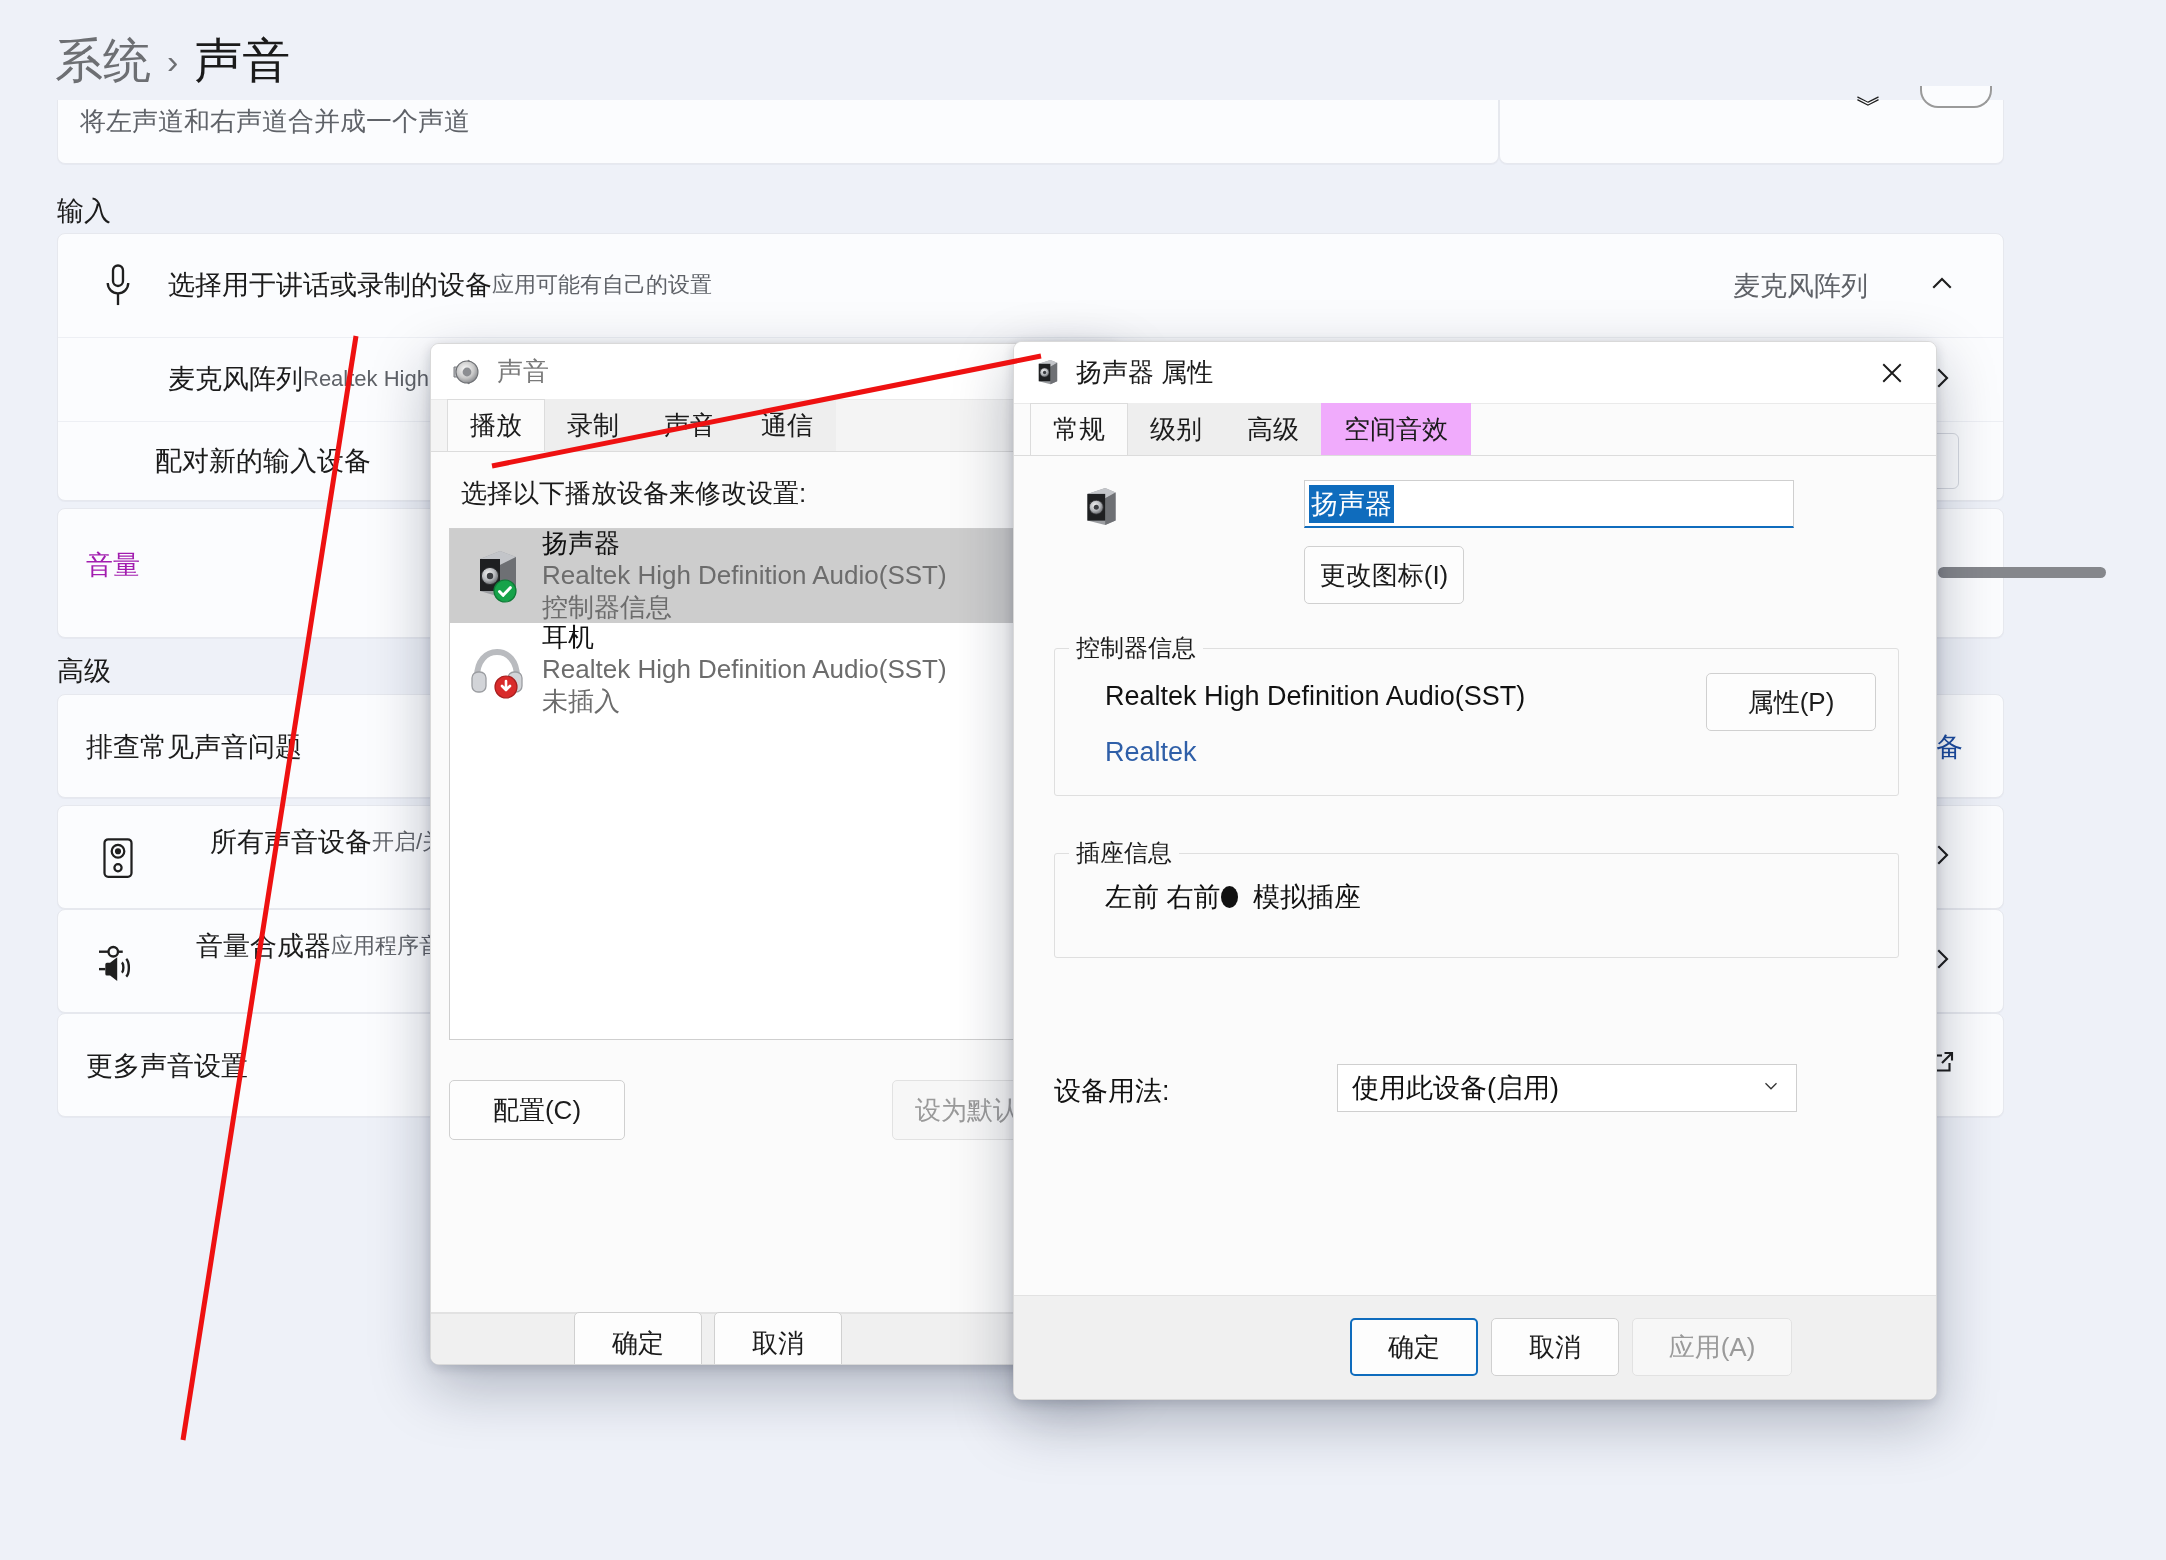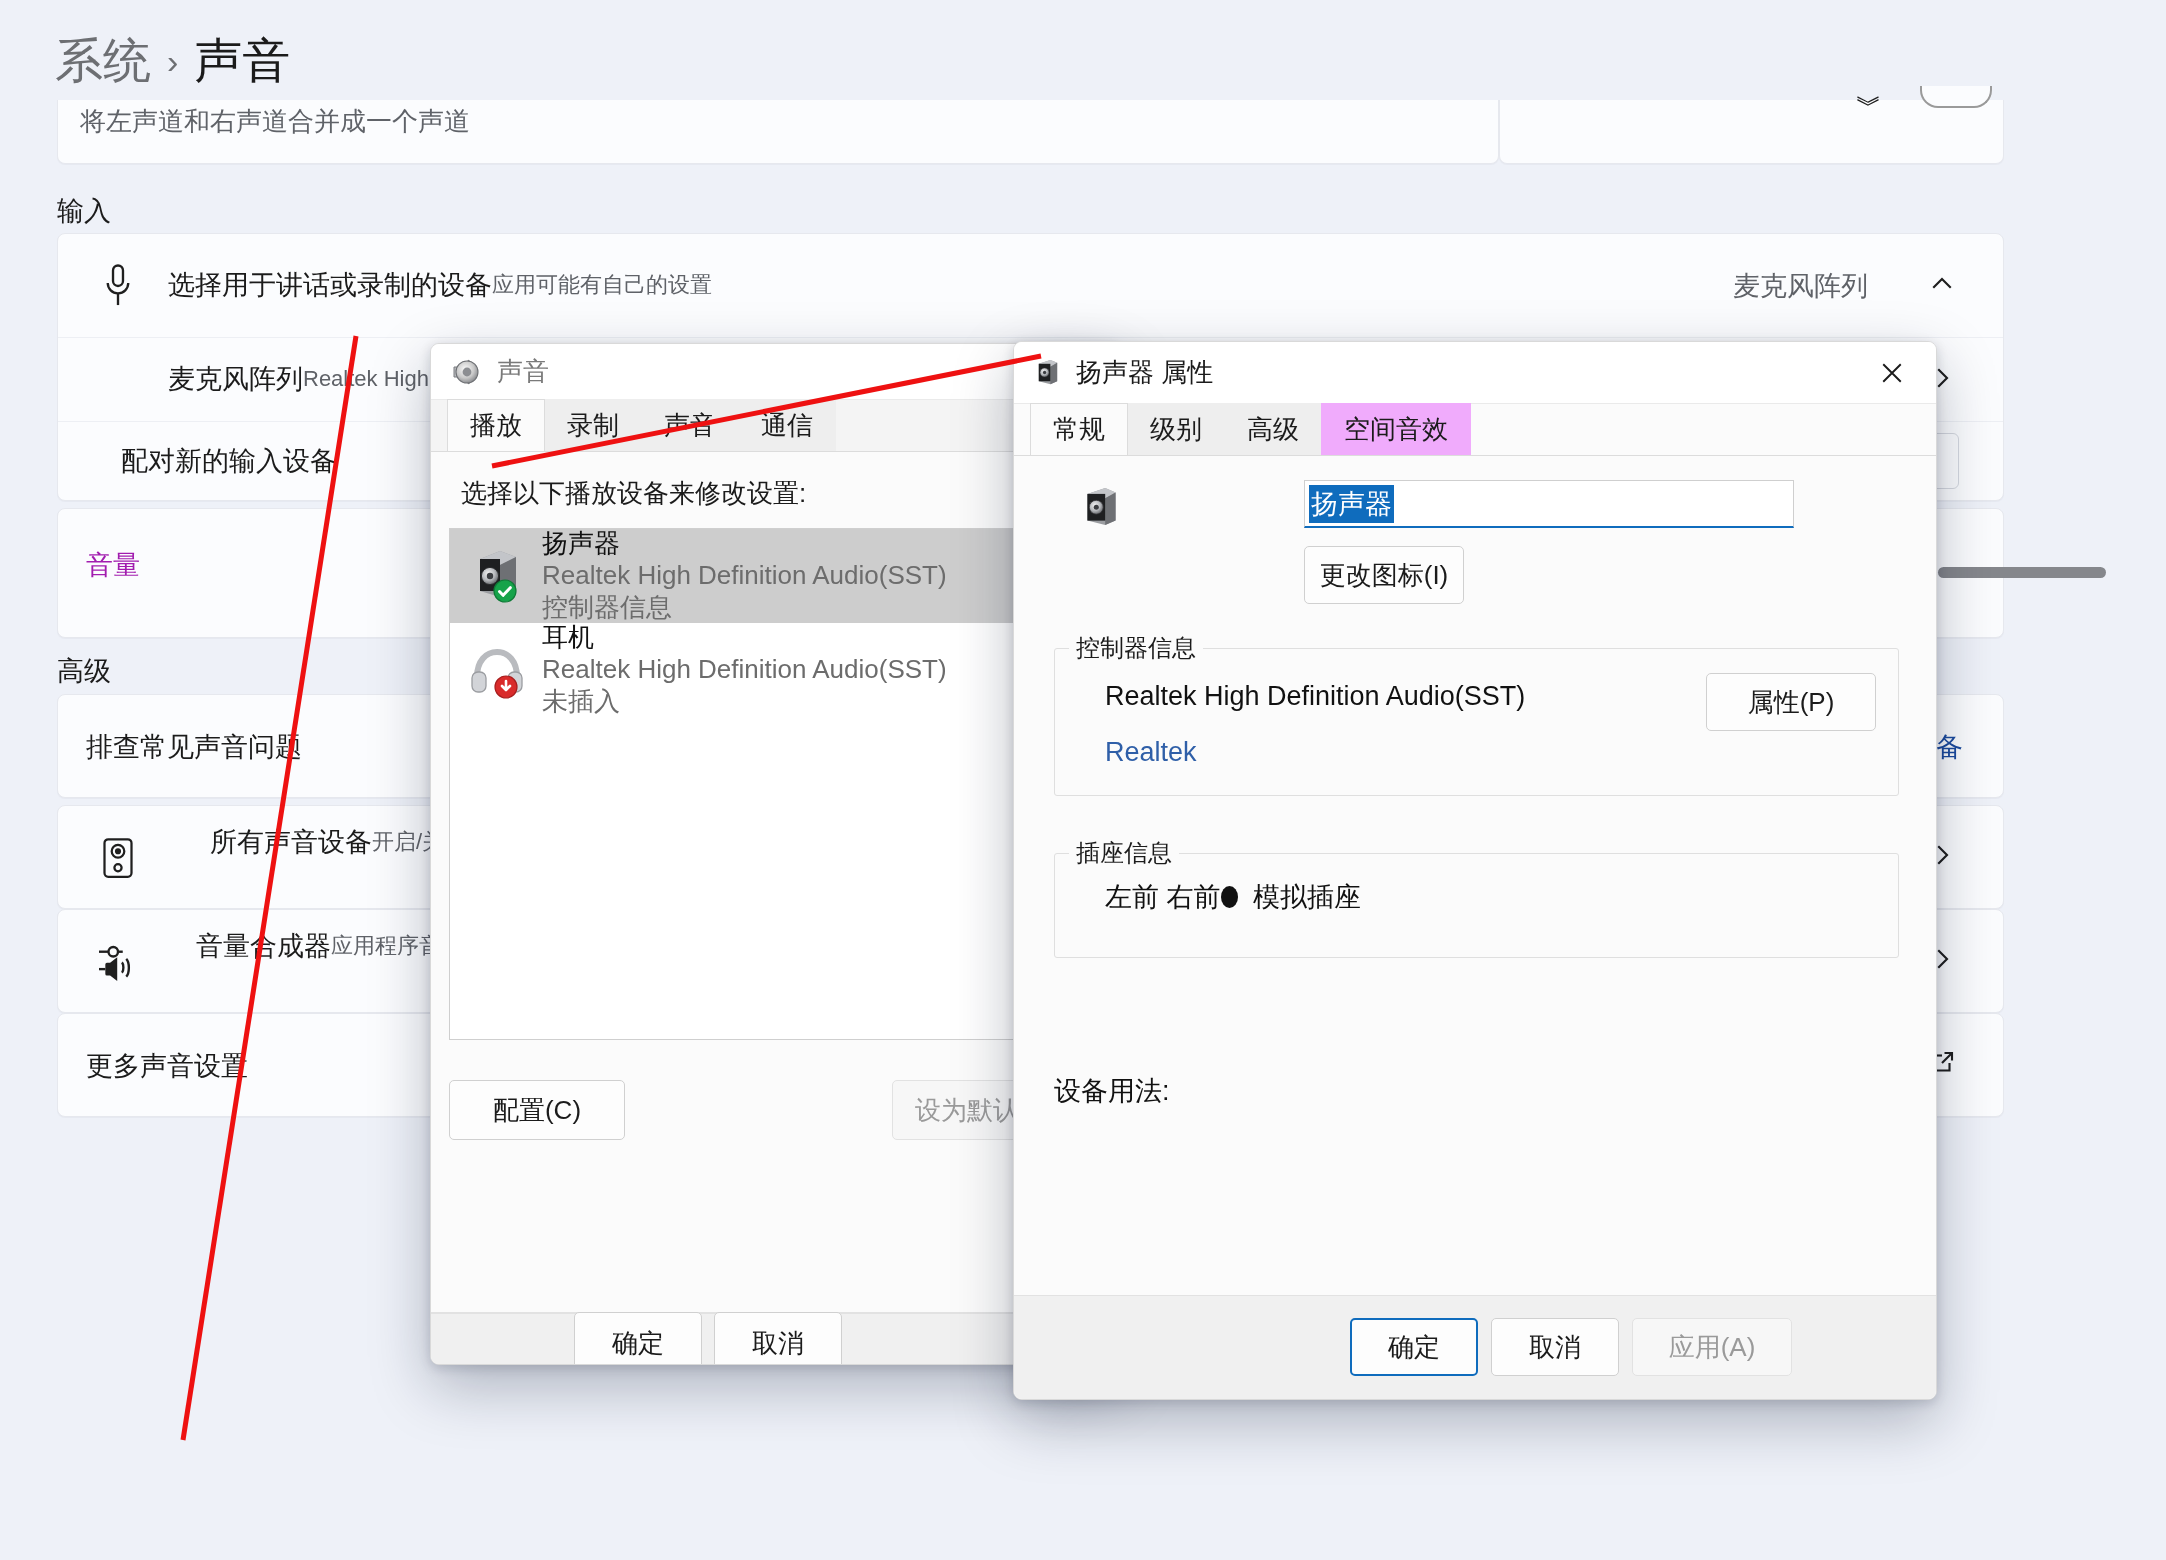--- a/index.html
+++ b/index.html
@@ -204,21 +204,21 @@
         <div class="row-sub">Realtek High Definition Audio(SST)</div>
       </div>
       <div class="row-chev">
         <svg width="30" height="30" viewBox="0 0 24 24" fill="none" stroke="currentColor" stroke-width="1.7">
             <path d="M9 5l7 7-7 7"></path>
           </svg>
       </div>
     </div>
 
     <div class="row row-divider" style="left:58px; top:421px; width:1945px; height:79px;">
-      <div class="row-text" style="margin-left:63px;">
+      <div class="row-text" style="margin-left:97px;">
         <div class="row-title">配对新的输入设备</div>
       </div>
       <div style="position:absolute; right:44px; top:50%; transform:translateY(-50%); width:150px; height:56px; border:1px solid #d5d8df; border-radius:6px; background:#fbfcfe;"></div>
     </div>
 
     <div class="card" style="left:57px; top:508px; width:1947px; height:130px;">
       <div style="position:absolute; left:28px; top:38px; font-size:27px; color:#a21caf;">音量</div>
       <div class="slider-track" style="left:1880px; top:58px; width:168px;"></div>
     </div>
 
@@ -471,20 +471,28 @@
         </div>
 
         <div class="groupbox" style="left:40px; top:397px; width:845px; height:105px;">
           <div class="groupbox-label">插座信息</div>
           <div style="position:absolute; left:50px; top:25px; font-size:27px; color:#111;">左前 右前</div>
           <span class="radio-dot" style="position:absolute; left:166px; top:32px;"></span>
           <div style="position:absolute; left:198px; top:25px; font-size:27px; color:#111;">模拟插座</div>
         </div>
 
         <div style="position:absolute; left:40px; top:617px; font-size:27px; color:#111;">设备用法:</div>
+        <div class="combo" style="left:323px; top:608px; width:460px; height:48px;">
+          <span>使用此设备(启用)</span>
+          <span class="combo-chev">
+            <svg width="22" height="22" viewBox="0 0 24 24" fill="none" stroke="currentColor" stroke-width="1.4">
+                <path d="M6 9l6 6 6-6"></path>
+              </svg>
+          </span>
+        </div>
       </div>
 
       <div class="footbar" style="position:absolute; left:0; top:891px; width:924px; height:106px;">
         <div class="w32-btn primary" style="position:absolute; left:-19px; top:22px; margin-left:0; left:336px; width:128px; height:58px;">
           <span>确定</span>
         </div>
         <div class="w32-btn" style="position:absolute; left:477px; top:22px; width:128px; height:58px;">
           <span>取消</span>
         </div>
         <div class="w32-btn disabled" style="position:absolute; left:618px; top:22px; width:160px; height:58px;">

